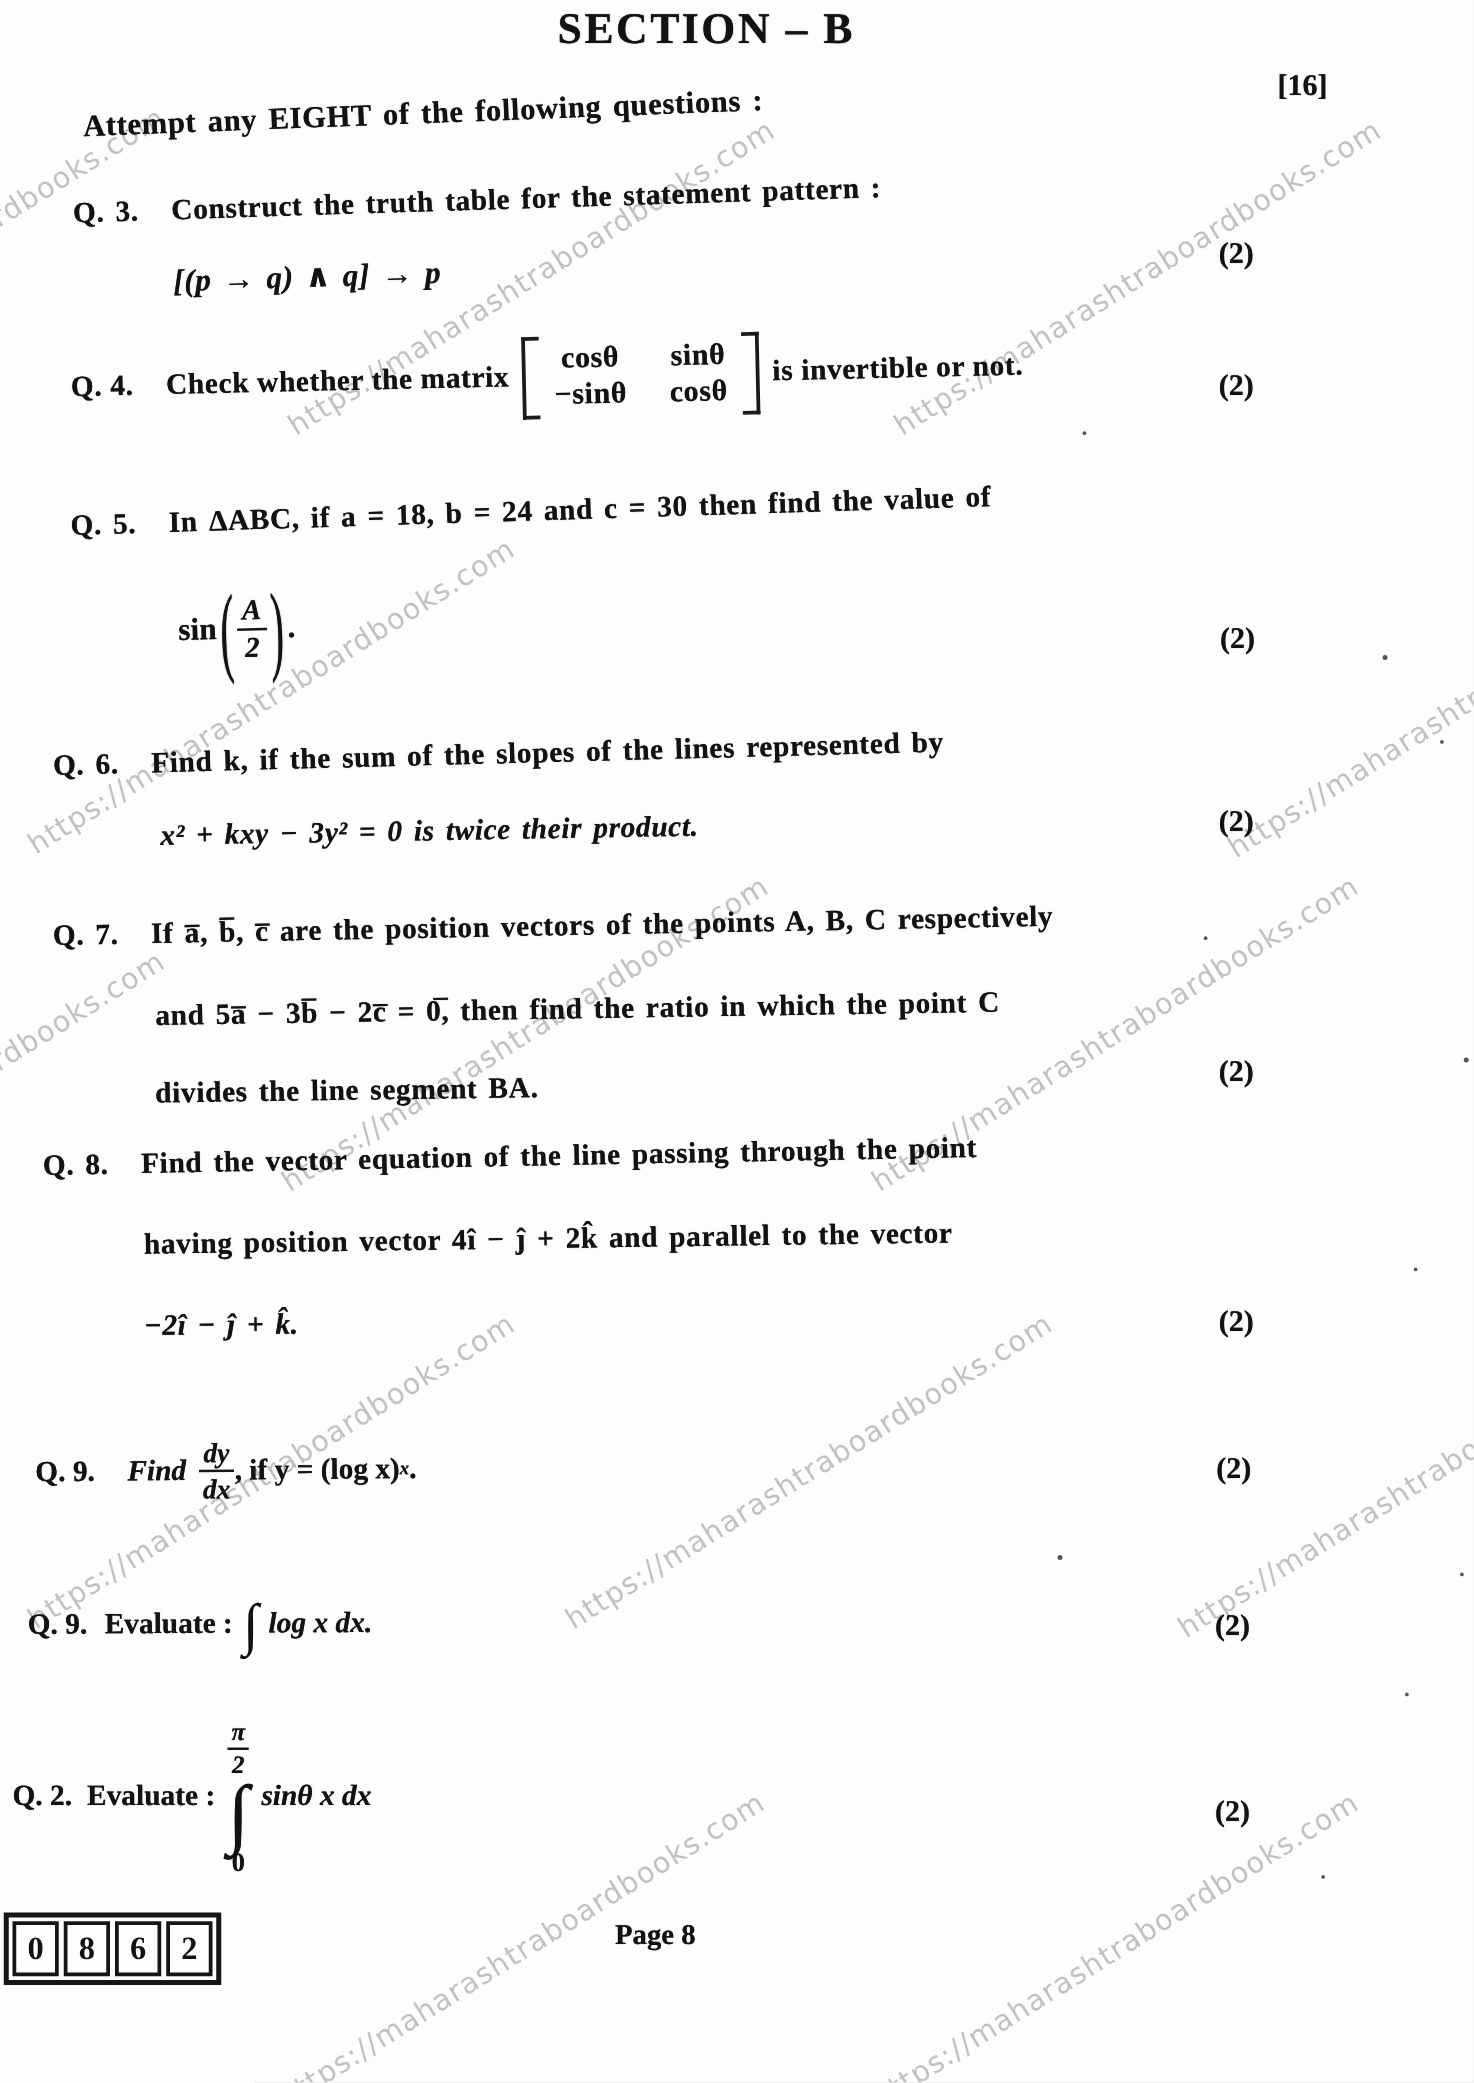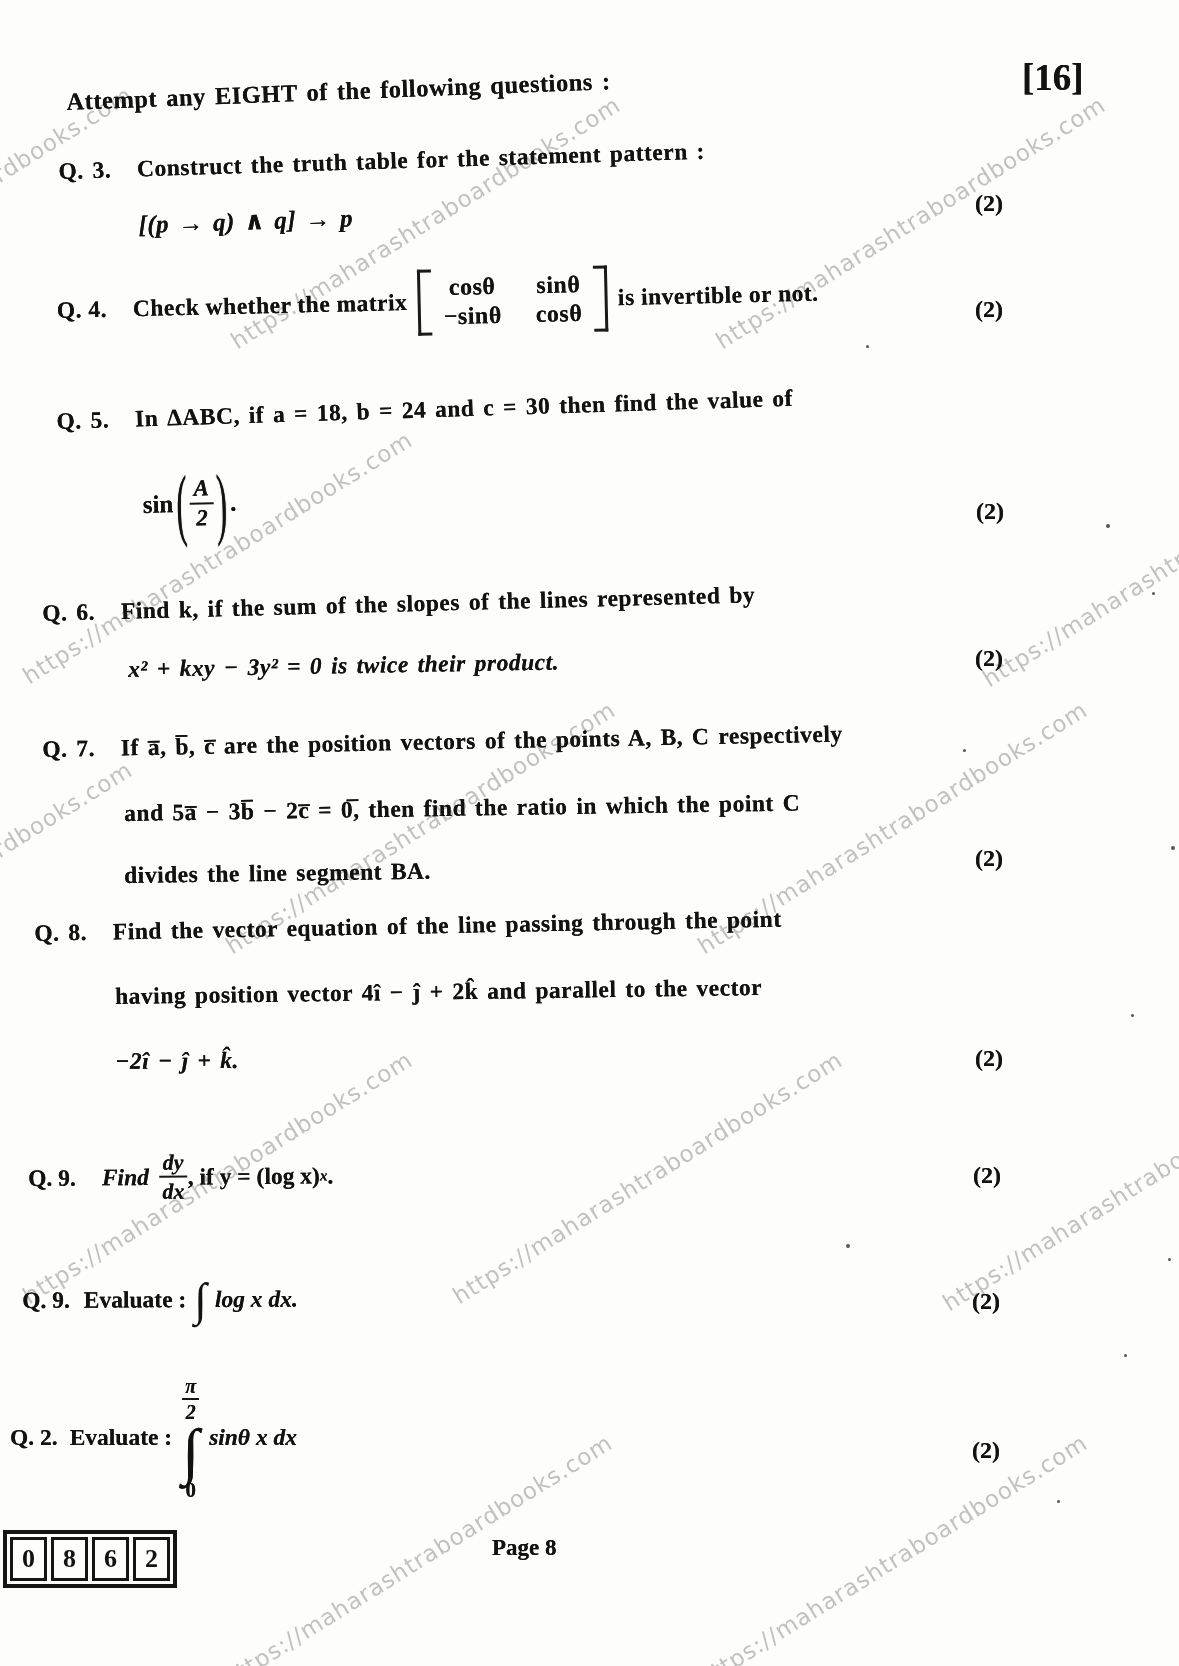--- a/index.html
+++ b/index.html
@@ -70,21 +70,22 @@
   <div class="wm" style="left:985px;  top:668px;">https://maharashtraboardbooks.com</div>
   <div class="wm" style="left:-255px; top:995px;">https://maharashtraboardbooks.com</div>
   <div class="wm" style="left:228px;  top:935px;">https://maharashtraboardbooks.com</div>
   <div class="wm" style="left:700px;  top:935px;">https://maharashtraboardbooks.com</div>
   <div class="wm" style="left:25px;   top:1285px;">https://maharashtraboardbooks.com</div>
   <div class="wm" style="left:455px;  top:1285px;">https://maharashtraboardbooks.com</div>
   <div class="wm" style="left:945px;  top:1292px;">https://maharashtraboardbooks.com</div>
   <div class="wm" style="left:225px;  top:1668px;">https://maharashtraboardbooks.com</div>
   <div class="wm" style="left:700px;  top:1668px;">https://maharashtraboardbooks.com</div>
 
-  <div class="marks" style="left:1022px; top:56px; font-size:37px;">[16]</div>
+  <div class="title">SECTION – B</div>
+  <div class="marks" style="left:1022px; top:56px; font-size:24px;">[16]</div>
   <div class="line" style="left:66px; top:88px; font-size:24.5px; transform:rotate(-2.2deg);">Attempt any EIGHT of the following questions :</div>
 
   <div class="line" style="left:58px; top:158px; transform:rotate(-1.8deg);"><span class="qlabel">Q. 3.</span><span>Construct the truth table for the statement pattern :</span></div>
   <div class="line it" style="left:138px; top:210px; font-size:25px; transform:rotate(-1.8deg);">[(p → q) ∧ q] → p</div>
   <div class="marks" style="left:975px; top:190px;">(2)</div>
 
   <div class="expr" style="left:56px; top:278px; font-size:23.5px; letter-spacing:0.5px; transform:rotate(-1.3deg);">
     <span class="qlabel">Q. 4.</span>
     <span>Check whether the matrix</span>
     <span class="matrix">

